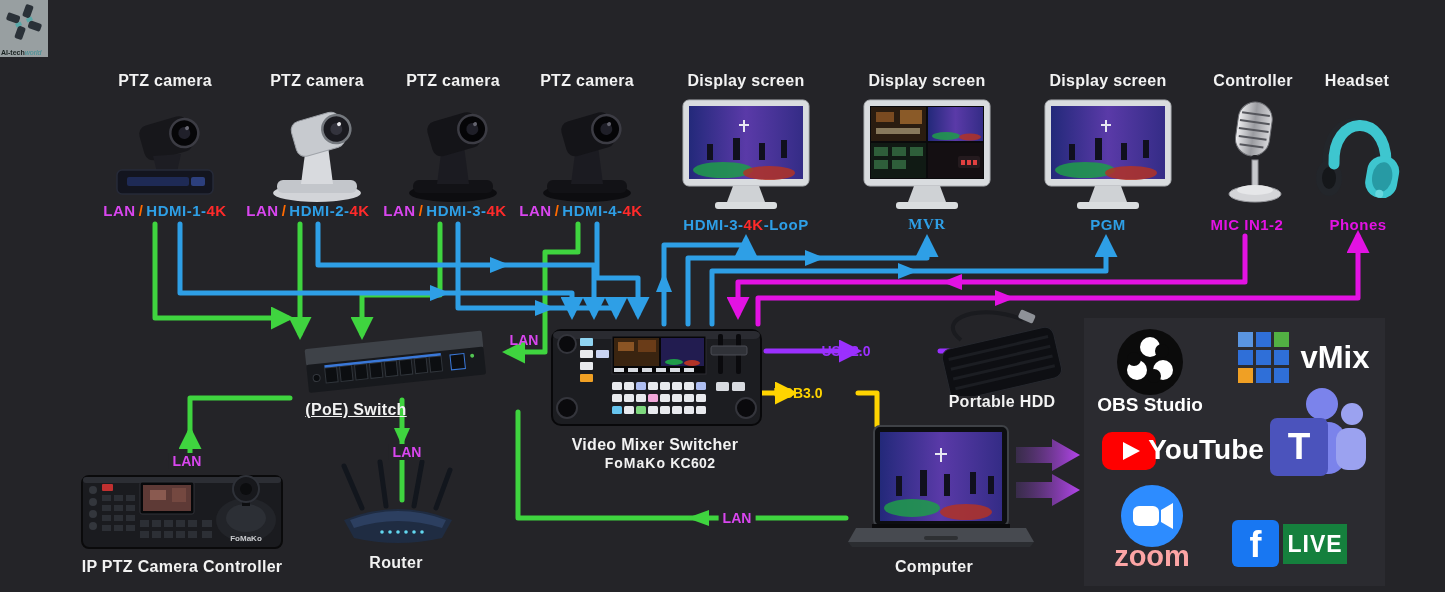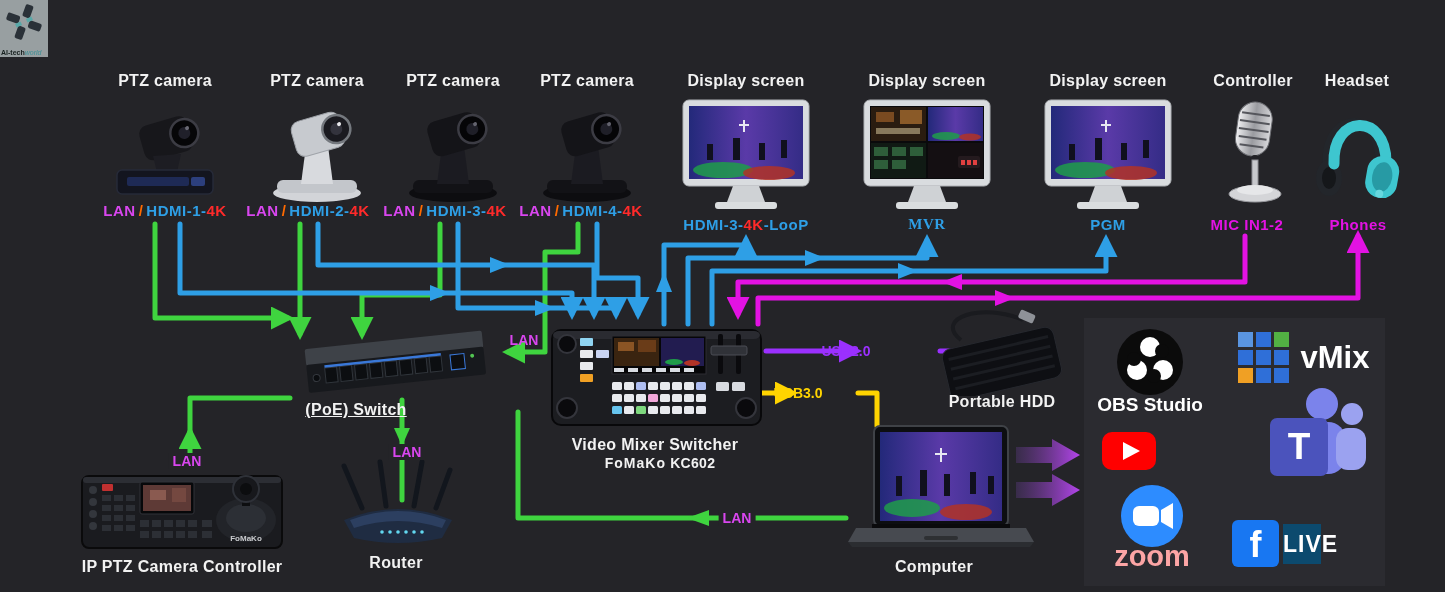--- a/index.html
+++ b/index.html
@@ -141,26 +141,27 @@
       </g>
 
       <g>
         <circle cx="68" cy="198" r="31" fill="#2d8cff"></circle>
         <rect x="49" y="188" width="26" height="20" rx="6" fill="#fff"></rect>
         <polygon points="77,192 89,185 89,211 77,204" fill="#fff"></polygon>
       </g>
     </svg>
     <span class="abs ctr sw-text" style="left:66px;top:76px;font-size:19px;">OBS Studio</span>
     <span class="abs ctr sw-text" style="left:251px;top:22px;font-size:31px;">vMix</span>
+    <span class="abs ctr sw-text" style="left:122px;top:116px;font-size:28px;">YouTube</span>
     <span class="abs ctr sw-text" style="left:215px;top:108px;font-size:37px;">T</span>
     <span class="abs ctr" style="left:68px;top:222px;font-size:29px;font-weight:bold;color:#fca5a5;">zoom</span>
     <div class="abs" style="left:148px;top:202px;width:47px;height:47px;border-radius:6px;background:#1877f2;text-align:center;">
       <span style="color:#fff;font-size:36px;font-weight:bold;line-height:50px;">f</span>
     </div>
-    <div class="abs" style="left:199px;top:206px;width:38px;height:40px;background:#0c4a6e;text-align:center;">
+    <div class="abs" style="left:199px;top:206px;width:64px;height:40px;background:#15803d;text-align:center;">
       <span style="color:#fff;font-size:23px;font-weight:bold;line-height:40px;letter-spacing:1px;">LIVE</span>
     </div>
   </div>
 
   <div id="logo-box" class="abs">
     <svg width="48" height="48">
       <g transform="translate(24,22)">
         <g fill="#2a3138">
           <rect x="-4" y="-18" width="8" height="13" rx="2" transform="rotate(20)"></rect>
           <rect x="-4" y="-18" width="8" height="13" rx="2" transform="rotate(110)"></rect>

